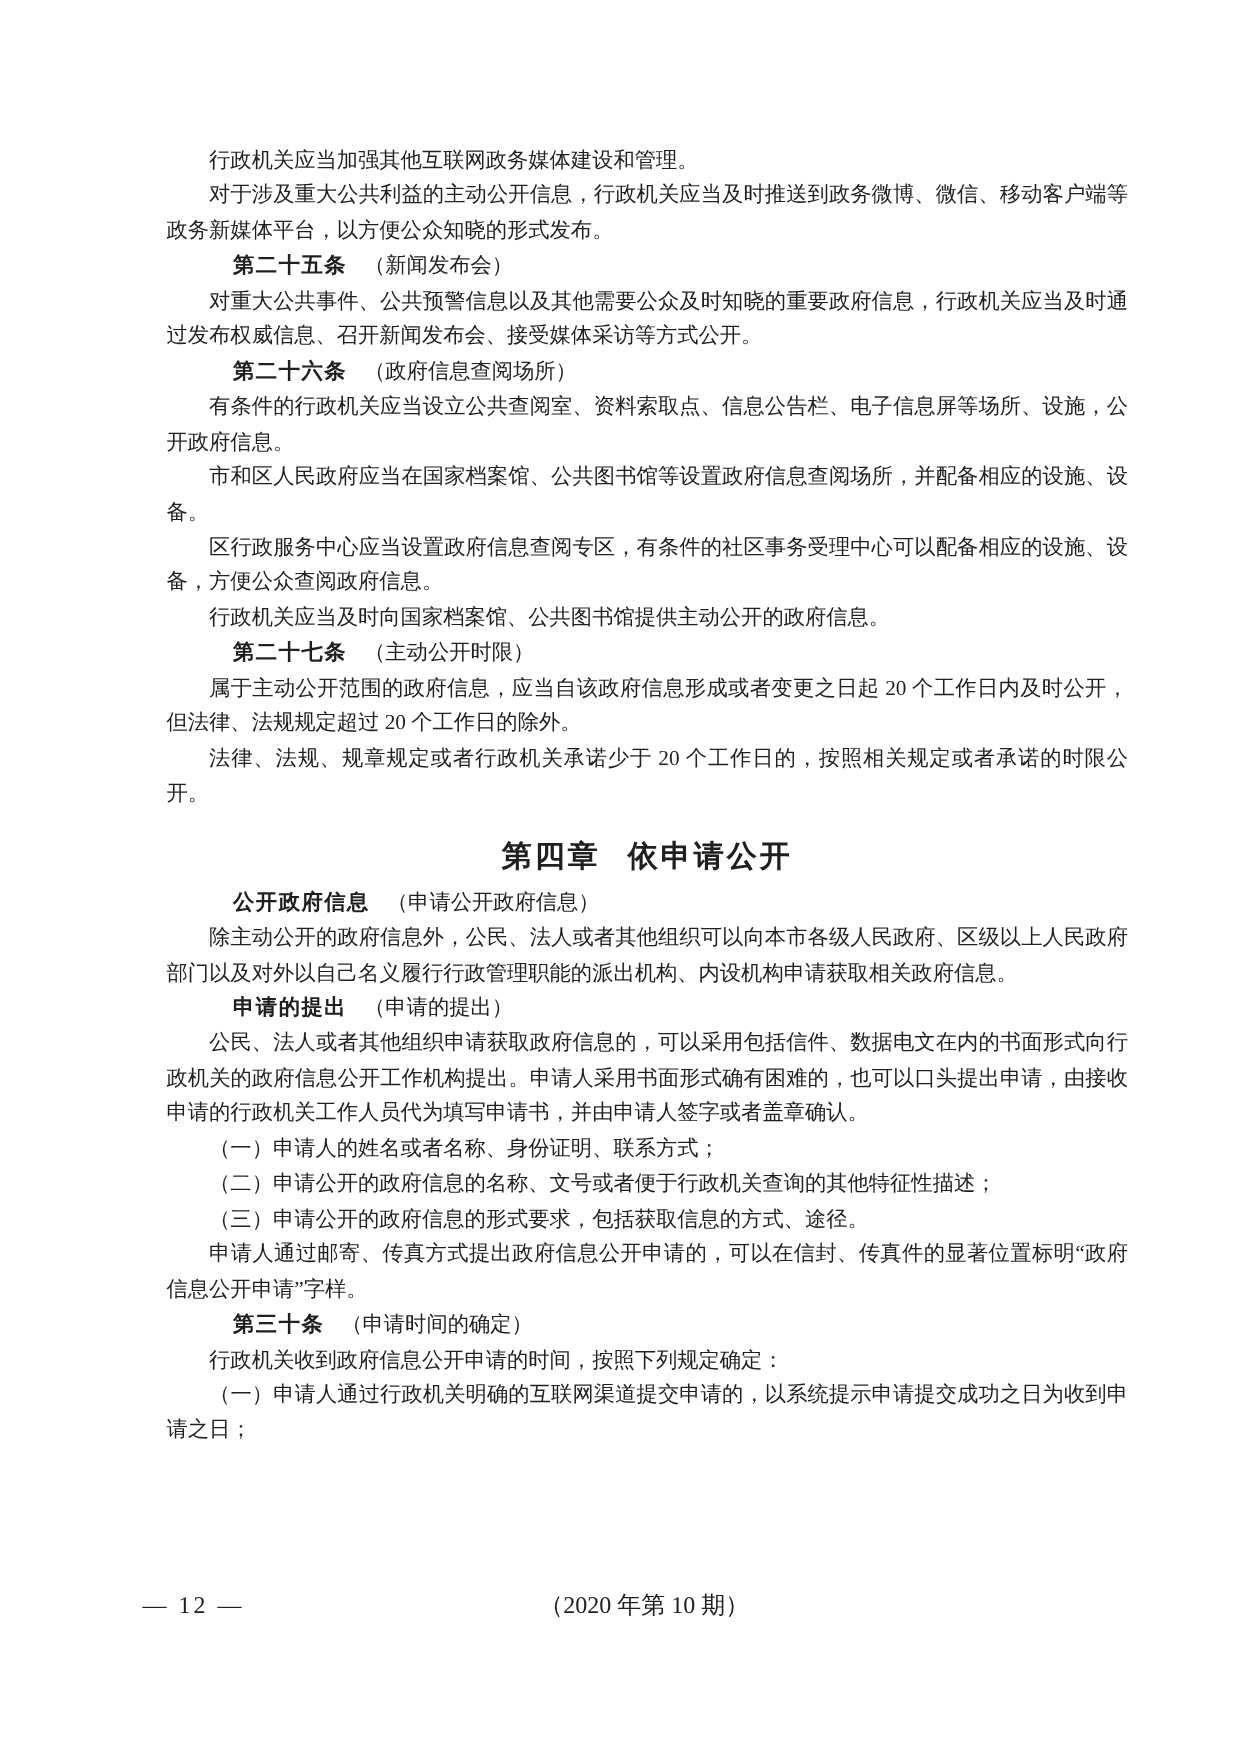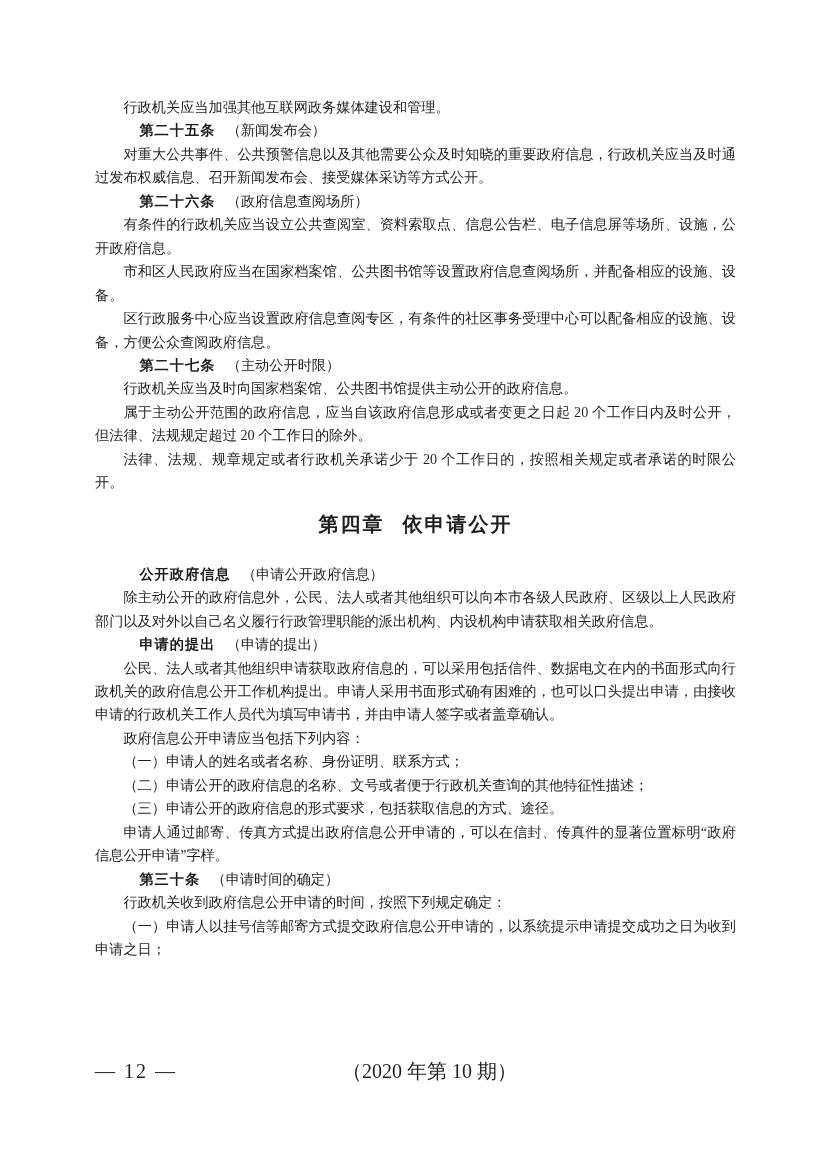--- a/index.html
+++ b/index.html
@@ -11,60 +11,60 @@
     position: relative;
     width: 827px;
     height: 1170px;
     background: #ffffff;
     overflow: hidden;
     font-family: "Liberation Serif", "DejaVu Serif", serif;
     color: #1f1f1f;
   }
   .content {
     position: absolute;
-    left: 95px;
+    left: 111px;
     top: 96px;
     width: 641px;
     font-size: 14.2px;
     line-height: 23.45px;
     text-align: justify;
   }
   .para {
     margin: 0;
     text-indent: 2em;
   }
   .article-heading .art-num {
     font-family: "Liberation Sans", "DejaVu Sans", sans-serif;
     font-weight: bold;
     letter-spacing: 1px;
     margin-left: 16px;
   }
   .article-heading .art-title {
     margin-left: 0.8em;
   }
   .chapter-heading {
-    margin: 14px 0 24px 0;
+    margin: 14px 0 5px 0;
     text-indent: 0;
     text-align: center;
     font-family: "Liberation Sans", "DejaVu Sans", sans-serif;
     font-weight: bold;
     font-size: 20px;
     line-height: 30px;
     letter-spacing: 2px;
   }
   .chapter-heading .ch-title {
     margin-left: 0.9em;
   }
   .footer {
     position: absolute;
     left: 95px;
     top: 1059px;
     width: 641px;
     height: 24px;
-    font-size: 20px;
+    font-size: 16px;
     line-height: 24px;
   }
   .footer-page {
     position: absolute;
     left: 0;
     top: 0;
     letter-spacing: 2px;
   }
   .footer-issue {
     position: absolute;
@@ -74,41 +74,41 @@
     margin-left: 14px;
     white-space: nowrap;
   }
 </style>
 </head>
 <body>
 
 <div class="page">
   <div class="content">
       <p class="para">行政机关应当加强其他互联网政务媒体建设和管理。</p>
+      <p class="para">对于涉及重大公共利益的主动公开信息，行政机关应当及时推送到政务微博、微信、移动客户端等政务新媒体平台，以方便公众知晓的形式发布。</p>
       <p class="para article-heading"><span class="art-num">第二十五条</span><span class="art-title">（新闻发布会）</span></p>
       <p class="para">对重大公共事件、公共预警信息以及其他需要公众及时知晓的重要政府信息，行政机关应当及时通过发布权威信息、召开新闻发布会、接受媒体采访等方式公开。</p>
       <p class="para article-heading"><span class="art-num">第二十六条</span><span class="art-title">（政府信息查阅场所）</span></p>
       <p class="para">有条件的行政机关应当设立公共查阅室、资料索取点、信息公告栏、电子信息屏等场所、设施，公开政府信息。</p>
       <p class="para">市和区人民政府应当在国家档案馆、公共图书馆等设置政府信息查阅场所，并配备相应的设施、设备。</p>
       <p class="para">区行政服务中心应当设置政府信息查阅专区，有条件的社区事务受理中心可以配备相应的设施、设备，方便公众查阅政府信息。</p>
+      <p class="para">行政机关应当及时向国家档案馆、公共图书馆提供主动公开的政府信息。</p>
       <p class="para article-heading"><span class="art-num">第二十七条</span><span class="art-title">（主动公开时限）</span></p>
-      <p class="para">行政机关应当及时向国家档案馆、公共图书馆提供主动公开的政府信息。</p>
       <p class="para">属于主动公开范围的政府信息，应当自该政府信息形成或者变更之日起 20 个工作日内及时公开，但法律、法规规定超过 20 个工作日的除外。</p>
       <p class="para">法律、法规、规章规定或者行政机关承诺少于 20 个工作日的，按照相关规定或者承诺的时限公开。</p>
       <h2 class="para chapter-heading"><span class="ch-num">第四章</span><span class="ch-title">依申请公开</span></h2>
       <p class="para article-heading"><span class="art-num">公开政府信息</span><span class="art-title">（申请公开政府信息）</span></p>
       <p class="para">除主动公开的政府信息外，公民、法人或者其他组织可以向本市各级人民政府、区级以上人民政府部门以及对外以自己名义履行行政管理职能的派出机构、内设机构申请获取相关政府信息。</p>
       <p class="para article-heading"><span class="art-num">申请的提出</span><span class="art-title">（申请的提出）</span></p>
       <p class="para">公民、法人或者其他组织申请获取政府信息的，可以采用包括信件、数据电文在内的书面形式向行政机关的政府信息公开工作机构提出。申请人采用书面形式确有困难的，也可以口头提出申请，由接收申请的行政机关工作人员代为填写申请书，并由申请人签字或者盖章确认。</p>
-      <p class="para">政府信息公开申请应当包括下列内容：</p>
       <p class="para">（一）申请人的姓名或者名称、身份证明、联系方式；</p>
       <p class="para">（二）申请公开的政府信息的名称、文号或者便于行政机关查询的其他特征性描述；</p>
       <p class="para">（三）申请公开的政府信息的形式要求，包括获取信息的方式、途径。</p>
       <p class="para">申请人通过邮寄、传真方式提出政府信息公开申请的，可以在信封、传真件的显著位置标明“政府信息公开申请”字样。</p>
       <p class="para article-heading"><span class="art-num">第三十条</span><span class="art-title">（申请时间的确定）</span></p>
       <p class="para">行政机关收到政府信息公开申请的时间，按照下列规定确定：</p>
-      <p class="para">（一）申请人以挂号信等邮寄方式提交政府信息公开申请的，以系统提示申请提交成功之日为收到申请之日；</p>
+      <p class="para">（一）申请人通过行政机关明确的互联网渠道提交申请的，以系统提示申请提交成功之日为收到申请之日；</p>
     </div>
   <div class="footer">
     <span class="footer-page">— 12 —</span>
     <span class="footer-issue">（2020 年第 10 期）</span>
   </div>
 </div>
 
 </body></html>

